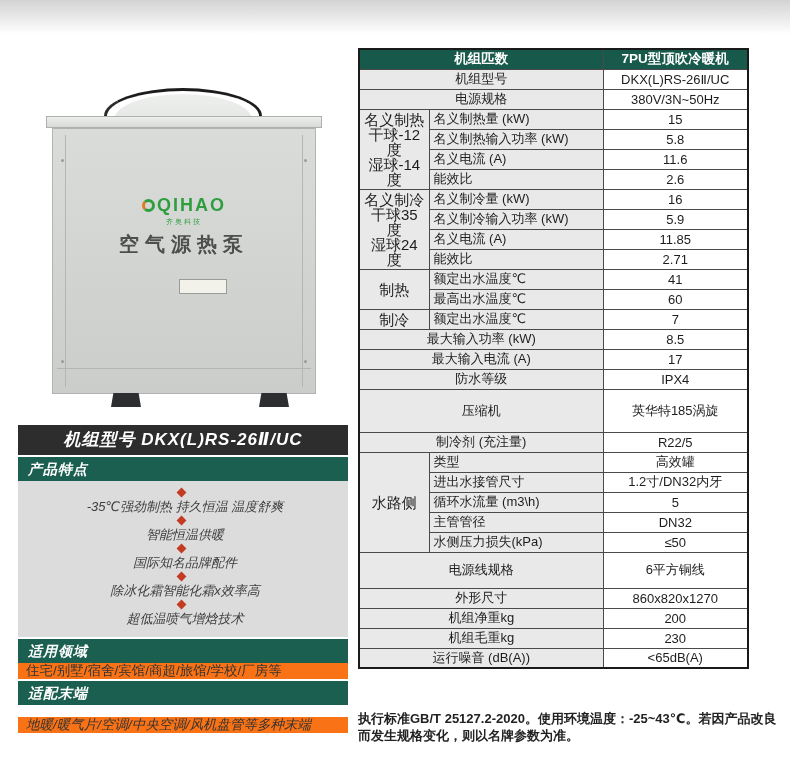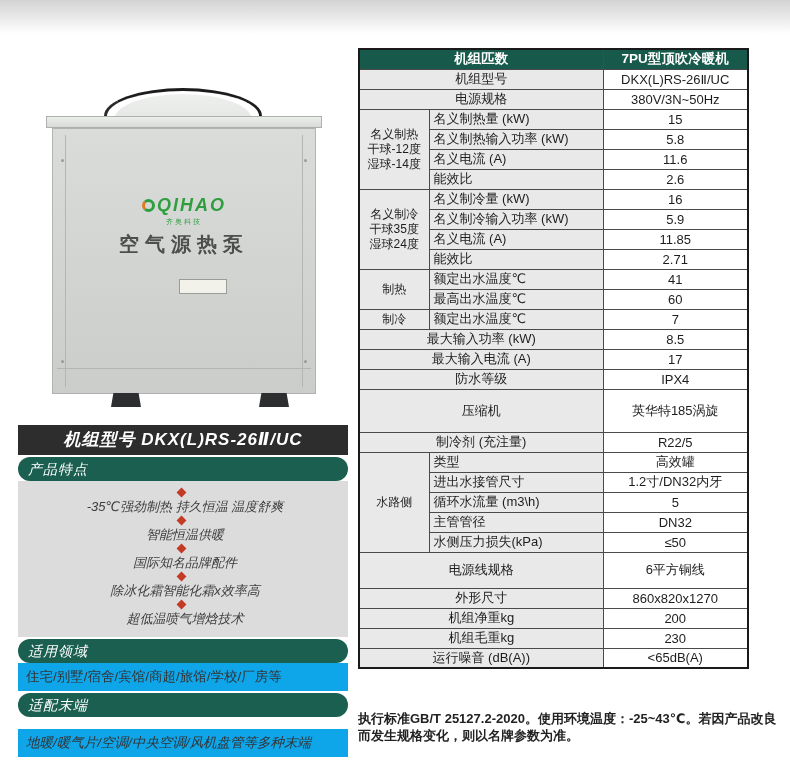--- a/index.html
+++ b/index.html
@@ -24,50 +24,50 @@
   .cab-body { position:absolute; left:34px; top:78px; width:264px; height:266px;
     background:linear-gradient(#dadcda,#cbcdcb); border:1px solid #b2b4b2; }
   .seam-l,.seam-r { position:absolute; top:6px; bottom:6px; width:1px; background:#b4b6b4; }
   .seam-l { left:12px; } .seam-r { right:12px; }
   .seam-b { position:absolute; left:4px; right:4px; bottom:24px; height:1px; background:#b4b6b4; }
   .screw { position:absolute; width:3px; height:3px; border-radius:50%; background:#9a9c9a; }
   .logo-block { position:absolute; left:0; right:0; top:66px; text-align:center; }
   .logo-mark { display:inline-block; width:13px; height:13px; border-radius:50%;
     border:3px solid #2f9e3f; border-left-color:#e07a1e; vertical-align:middle; margin-right:2px; }
   .logo-word { display:inline-block; vertical-align:middle; color:#2f9e3f; font-weight:bold;
-    font-size:18px; letter-spacing:2px; font-style:italic; }
+    font-size:18px; letter-spacing:2px; }
   .logo-sub { font-size:7px; color:#2f9e3f; letter-spacing:2px; margin-top:1px; }
   .unit-label { margin-top:4px; font-size:20px; font-weight:bold; color:#4d4f4d; letter-spacing:6px; }
   .plate { position:absolute; left:126px; top:150px; width:48px; height:15px;
     background:#f2f2ea; border:1px solid #9a9c9a; }
   .foot { position:absolute; bottom:-14px; width:30px; height:14px; background:#2c2e30;
     clip-path:polygon(8% 0,92% 0,100% 100%,0 100%); }
   .foot-1 { left:58px; } .foot-2 { left:206px; }
 
   
   .left-panel { position:absolute; left:18px; top:425px; width:330px; }
   .model-bar { height:30px; background:#2d2d2d; color:#fff; font-style:italic; font-weight:bold;
     font-size:17px; text-align:center; line-height:30px; letter-spacing:1px; }
   .sec-bar { margin-top:2px; height:24px; background:#1b5f50; color:#fff; font-style:italic;
-    font-weight:normal; font-size:14px; line-height:24px; padding-left:10px; letter-spacing:1px;border-radius:12px; }
+    font-weight:bold; font-size:14px; line-height:24px; padding-left:10px; letter-spacing:1px; }
   .features { background:#dcdcdc; padding:8px 6px 8px 10px; }
   .feature-item { display:flex; align-items:center; font-style:italic; color:#3c3c3c;
     font-size:13px; line-height:21px;flex-direction:column; }
   .diamond { width:7px; height:7px; background:#c23b22; transform:rotate(45deg);
     margin:0 9px 0 2px; flex:none; }
-  .plain-box { background:#0ea5e9; padding:6px 8px; font-size:13.5px; color:#333; line-height:16px; }
+  .plain-box { background:#f97316; padding:0 8px; font-size:13.5px; color:#333; line-height:16px; }
   .italic-box { font-style:italic;margin-top:12px; }
 
   
   .spec-wrap { position:absolute; left:358px; top:48px; width:392px; }
   table.spec { border-collapse:collapse; width:391px; table-layout:fixed;
     border:2px solid #1a1a1a; font-size:13px; color:#1d1d1d; }
   table.spec td, table.spec th { border:1px solid #4a4a4a; padding:0 4px; height:20px; }
   th.hdr { background:#17594a; color:#fff; font-weight:bold; font-size:13.5px; height:25px;margin-top:12px; }
-  td.glabel { background:#e9e9e9; text-align:center; white-space:pre-line; line-height:15px; font-size:12px; }
+  td.glabel { background:#e9e9e9; text-align:center; white-space:pre-line; line-height:15px; font-size:15px; }
   td.label-c { background:#e9e9e9; text-align:center; }
   td.label-l { background:#e9e9e9; text-align:left; padding-left:6px; }
   td.val { background:#fff; text-align:center; }
   tr.tall-a td { height:43px; }
   tr.tall-b td { height:36px; }
 
   .footnote { position:absolute; left:358px; top:710px; width:428px; font-size:13px;
     font-weight:bold; color:#222; line-height:17px; }
 </style>
 </head>

